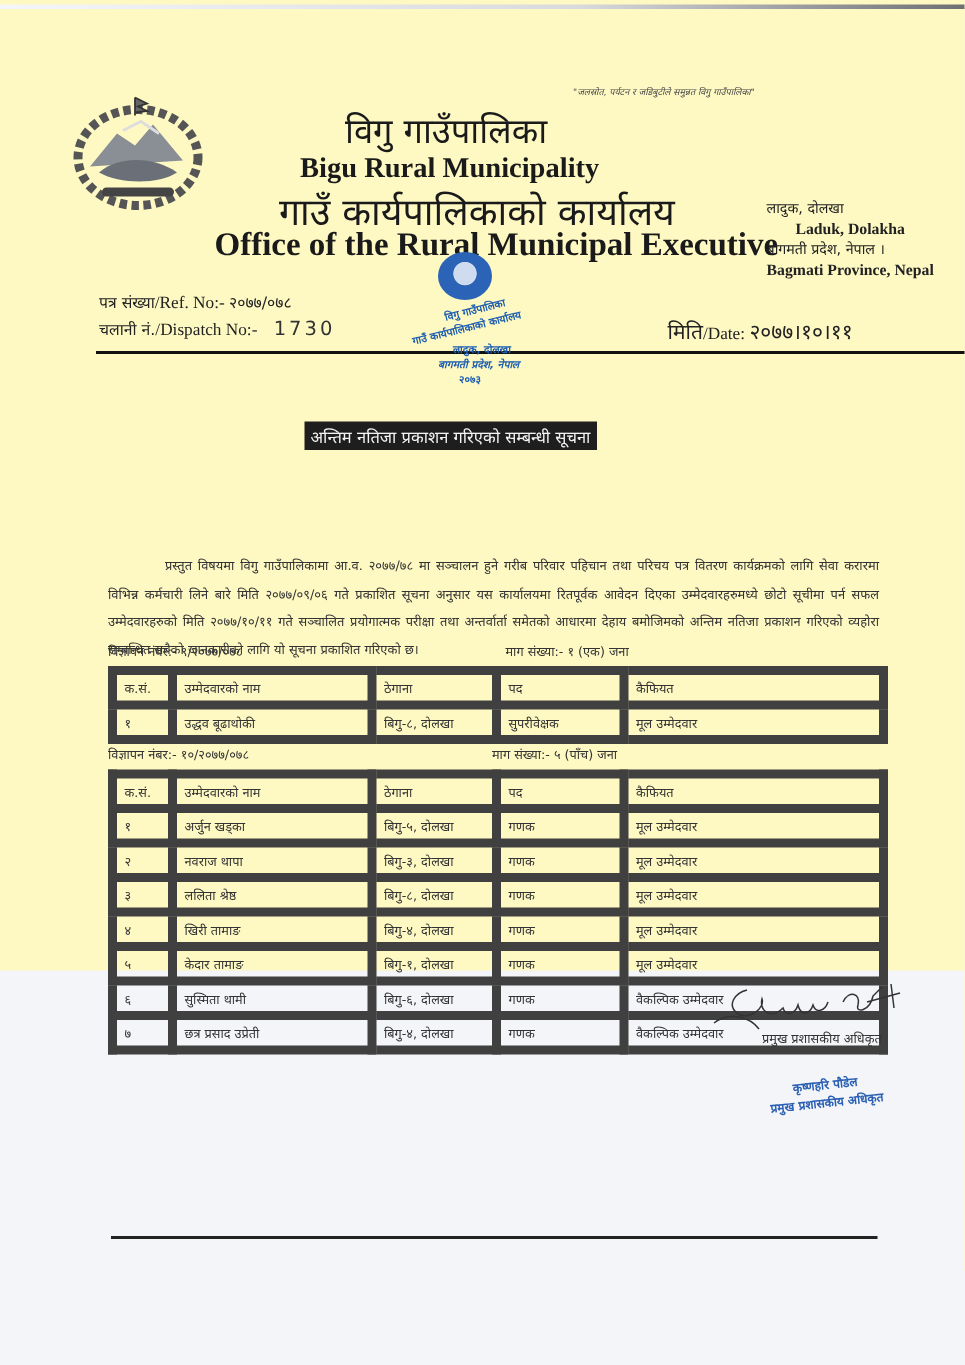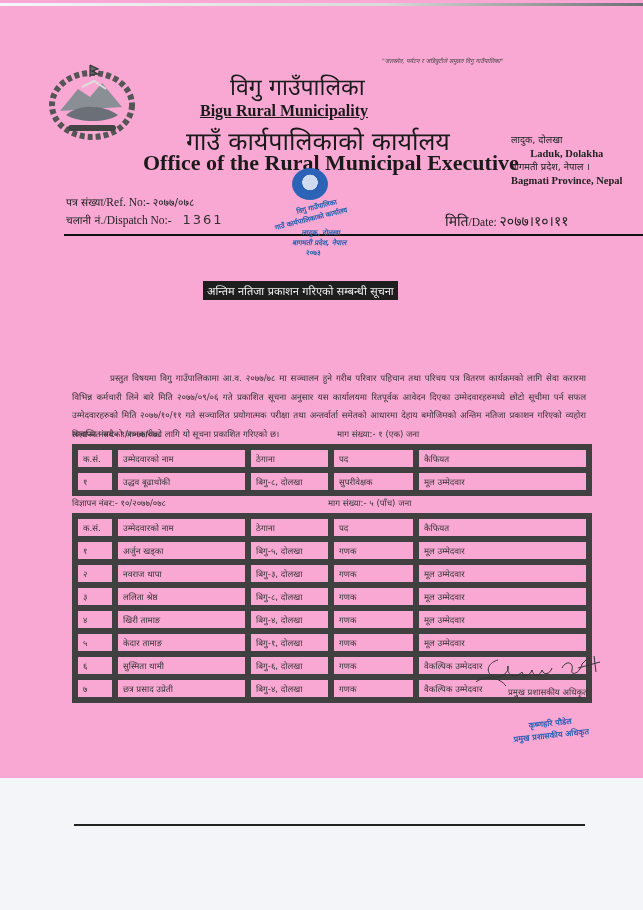--- a/index.html
+++ b/index.html
@@ -3,31 +3,31 @@
 <meta charset="utf-8">
 <style>
   html, body { margin: 0; padding: 0; }
   body {
     width: 643px; height: 910px; overflow: hidden;
     background: #f3f5f8;
     font-family: "DejaVu Serif", serif;
     color: #2a2a2a;
     position: relative;
   }
-  .page { position: absolute; left: 0; top: 0; width: 643px; height: 778px; background: #f9a8d4; }
+  .page { position: absolute; left: 0; top: 0; width: 643px; height: 647px; background: #fef9c3; }
   .top-edge { position: absolute; left: 0; top: 3px; width: 643px; height: 3px;
     background: linear-gradient(to right, #f4f6f9 0%, #d8dadc 60%, #6d6f72 100%); }
   .abs { position: absolute; }
 
   .motto { left: 382px; top: 57px; font-size: 6px; font-style: italic; color: #444; white-space: nowrap; }
 
   .emblem { left: 46px; top: 63px; width: 92px; height: 78px; }
 
   .title-np { left: 230px; top: 70px; font-size: 23px; color: #1a1a1a; white-space: nowrap; font-family: "DejaVu Sans", sans-serif; }
-  .title-en { left: 200px; top: 102px; font-size: 16px; font-weight: bold; color: #1a1a1a; white-space: nowrap; font-family: "Liberation Serif", serif; text-decoration: underline; }
+  .title-en { left: 200px; top: 102px; font-size: 19px; font-weight: bold; color: #1a1a1a; white-space: nowrap; font-family: "Liberation Serif", serif; }
   .office-np { left: 186px; top: 123px; font-size: 25px; color: #1a1a1a; white-space: nowrap; font-family: "DejaVu Sans", sans-serif; }
   .office-en { left: 143px; top: 150px; font-size: 22px; font-weight: bold; color: #1a1a1a; white-space: nowrap; font-family: "Liberation Serif", serif; }
 
   .addr { left: 511px; top: 133px; font-size: 10px; line-height: 13.5px; color: #222; font-family: "Liberation Serif", serif; }
   .addr .np { font-family: "DejaVu Sans", sans-serif; font-size: 9.5px; }
   .addr .en { font-weight: bold; font-size: 10.5px; text-align: center; }
 
   .ref { left: 66px; top: 193px; font-size: 11.5px; color: #222; font-family: "Liberation Serif", serif; line-height: 18px; white-space: nowrap; }
   .ref .np { font-family: "DejaVu Sans", sans-serif; font-size: 10.5px; }
   .ref .hand { font-family: "DejaVu Sans", sans-serif; font-size: 13px; letter-spacing: 2px; color: #333; margin-left: 8px; }
@@ -83,21 +83,21 @@
     <div class="en">Laduk, Dolakha</div>
     <div class="np">बागमती प्रदेश, नेपाल ।</div>
     <div class="en">Bagmati Province, Nepal</div>
   </div>
 
   <div class="abs ref">
     <div>
       <span class="np">पत्र संख्या</span><span>/Ref. No:- </span><span class="np">२०७७/०७८</span>
     </div>
     <div>
-      <span class="np">चलानी नं.</span><span>/Dispatch No:- </span><span class="hand">1361</span>
+      <span class="np">चलानी नं.</span><span>/Dispatch No:- </span><span class="hand">1730</span>
     </div>
   </div>
 
   <div class="abs date">
     <span class="np">मिति</span><span>/Date: </span><span class="np">२०७७।१०।११</span>
   </div>
 
   <div class="abs rule-top"></div>
 
   <div class="abs stamp">

